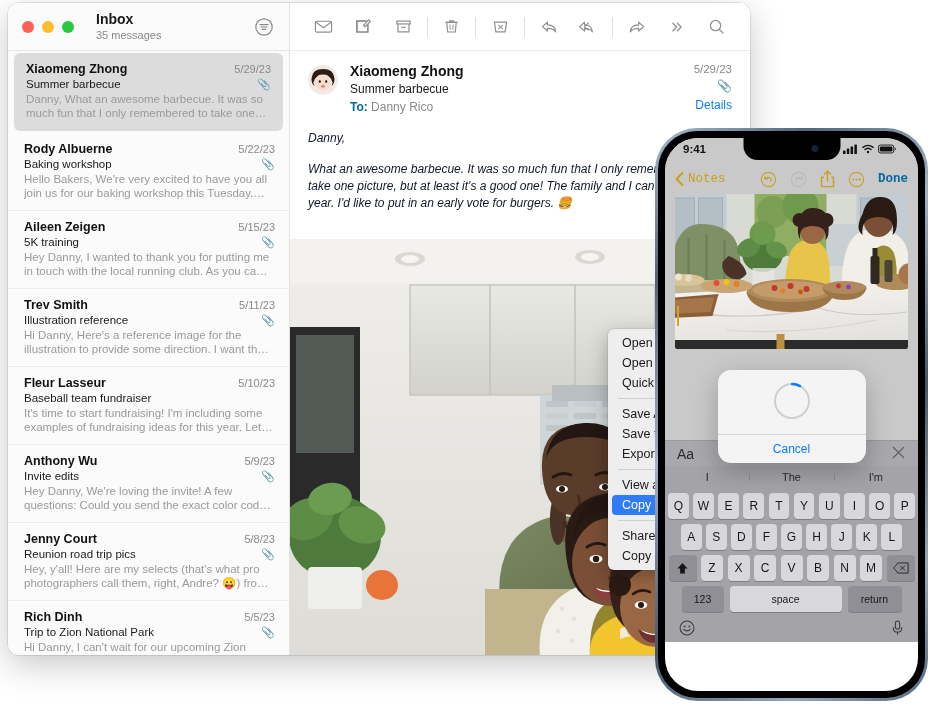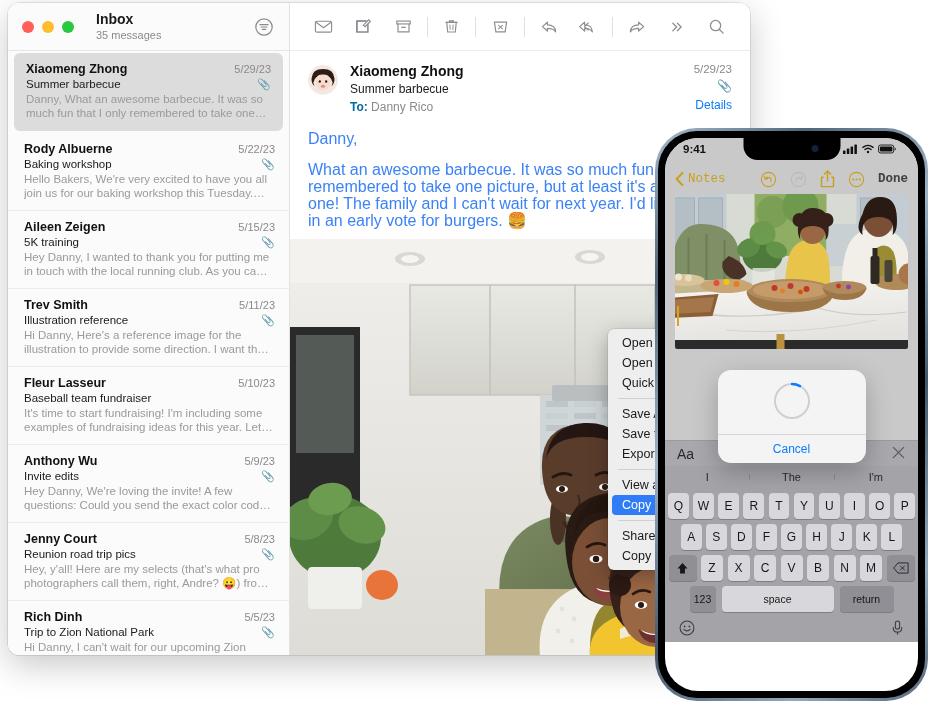--- a/index.html
+++ b/index.html
@@ -57,21 +57,21 @@
   .mh-name { font-size:14px; font-weight:bold; color:#111; }
   .mh-subject { font-size:12px; color:#1a1a1a; margin-top:3px;}
   .mh-to { font-size:12px; color:#8a8a8e; margin-top:4px;}
   .mh-to b { color:#0369a1; font-weight:bold;}
   .mh-right { margin-left:auto; text-align:right; }
   .mh-date { font-size:11.5px; color:#8a8a8e;}
   .mh-clip { color:#b4b4b8; font-size:12px; margin-top:4px;}
   .mh-details { font-size:12px; color:#0a7cff; margin-top:5px;}
 
   .mail-body { padding: 6px 18px 8px 18px; }
-  .mail-body p { font-size:16px; color:#3b82f6; line-height:17px; }
+  .mail-body p { font-size:12px; color:#0f172a; line-height:17px;font-style:italic; }
   .mail-body p + p { margin-top:14px; }
 
   .attach-wrap { position:absolute; left:0; right:0; top:236px; bottom:0; overflow:hidden;}
 
   
   .ctx { position:absolute; left:318px; top:326px; width:202px;
          background:#eeeeee; border-radius:6px; padding:4px 0;
          box-shadow: 0 0 0 0.5px rgba(0,0,0,0.13), 0 6px 20px rgba(0,0,0,0.28); z-index:40;}
   .ctx-item { height:20px; display:flex; align-items:center; padding:0 10px 0 14px;
               font-size:12.5px; color:#1a1a1a; }
@@ -90,41 +90,41 @@
   .sb-time { position:absolute; left:18px; top:5px; font-size:11.5px; font-weight:bold; color:#111;}
   .sb-right { position:absolute; right:22px; top:6px; display:flex; align-items:center; gap:4px;}
   .notch { position:absolute; left:50%; transform:translateX(-50%); top:-1px;
            width:97px; height:23px; background:#000; border-radius:0 0 14px 14px; z-index:5;}
   .notch-dot { position:absolute; right:22px; top:8px; width:7px; height:7px; border-radius:50%;
                background:#14213a; }
 
   .notes-bar { height:30px; background:#c9c9c9; display:flex; align-items:center; padding:0 10px;font-family:Liberation Mono, monospace; }
   .nb-back { display:flex; align-items:center; color:#c8a020; font-size:12.5px; font-weight:500;}
   .nb-icons { margin-left:auto; display:flex; align-items:center; gap:13px; }
-  .nb-done { color:#404040; font-size:12.5px; font-weight:bold; margin-left:13px;}
+  .nb-done { color:#0369a1; font-size:12.5px; font-weight:bold; margin-left:13px;}
 
   .note-body { position:relative; background:#c9c9c9; height:246px; padding:0 10px;}
   .note-photo { width:100%; height:155px; border-radius:2px; overflow:hidden; position:relative;}
   .caret { position:absolute; left:12px; top:112px; width:2px; height:20px; background:#d6a521;}
 
   .fmt-bar { height:26px; background:#a8a8ad; display:flex; align-items:center; padding:0 12px;
              border-top:1px solid #9a9a9f;}
   .fmt-aa { font-size:14px; color:#2a2a2a; }
   .fmt-x { margin-left:auto; color:#5a5a5f; font-size:15px;}
 
   .kb { background:#a3a3a8; padding:0 0 4px 0; }
   .kb-suggest { height:22px; display:flex; align-items:center; }
   .sug { flex:1; text-align:center; font-size:11px; color:#2a2a2a; position:relative;}
   .sug + .sug::before { content:''; position:absolute; left:0; top:3px; bottom:3px; width:1px; background:#8e8e93;}
   .kb-row { display:flex; justify-content:center; gap:4.5px; margin-top:5px; padding:0 3px;}
   .key { width:22px; height:26px; background:#d8d8dc; border-radius:4px; display:flex;
          align-items:center; justify-content:center; font-size:12px; color:#171717;
          box-shadow:0 1px 0 rgba(0,0,0,0.22);}
   .key.wide { width:28px; background:#8f8f95; }
-  .key.num { width:26px; background:#8f8f95; font-size:10.5px;}
+  .key.num { width:42px; background:#8f8f95; font-size:10.5px;}
   .key.space { width:112px; background:#d8d8dc; font-size:10.5px;}
   .key.ret { width:54px; background:#8f8f95; font-size:10.5px;}
   .kb-bottom { display:flex; align-items:center; justify-content:space-between;
                padding:8px 14px 2px 14px; }
 
   
   .paste-dlg { position:absolute; left:50%; transform:translateX(-50%); top:232px; width:148px;
                background:#f4f4f4; border-radius:13px; overflow:hidden; z-index:30;
                box-shadow:0 8px 26px rgba(0,0,0,0.24);}
   .pd-title { padding:12px 14px 0 14px; font-size:10.5px; font-weight:bold; color:#111;

